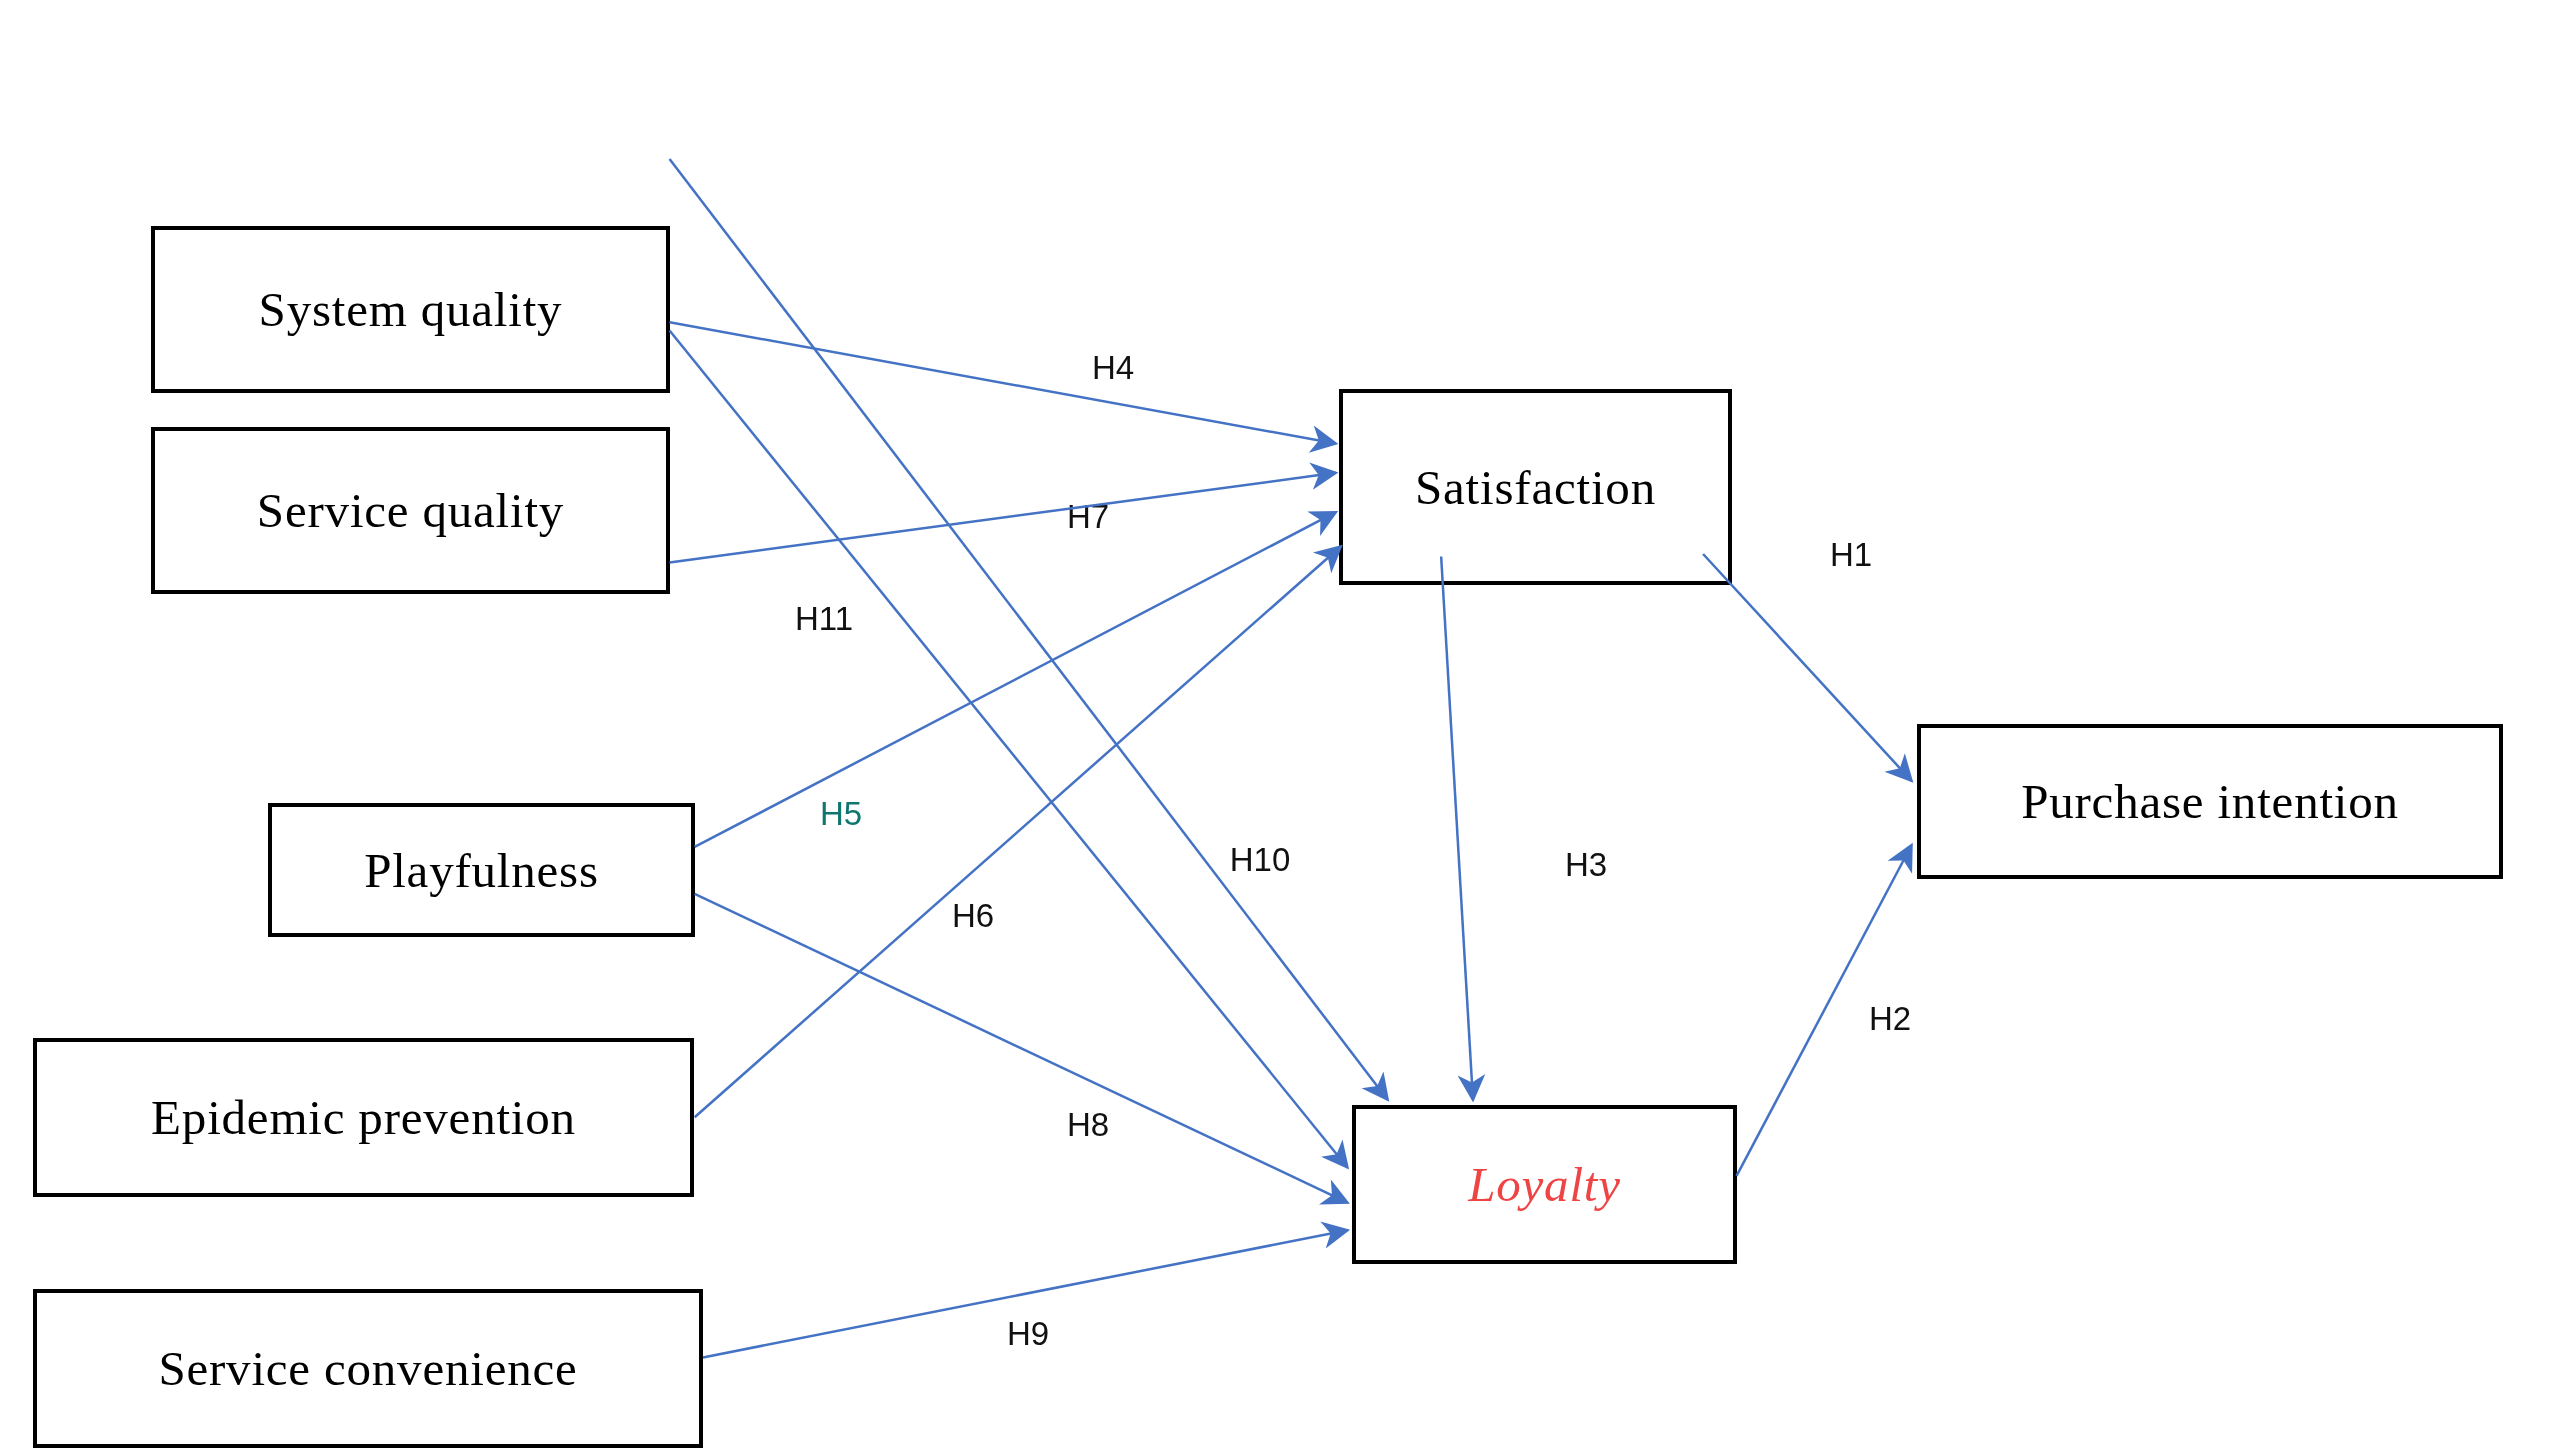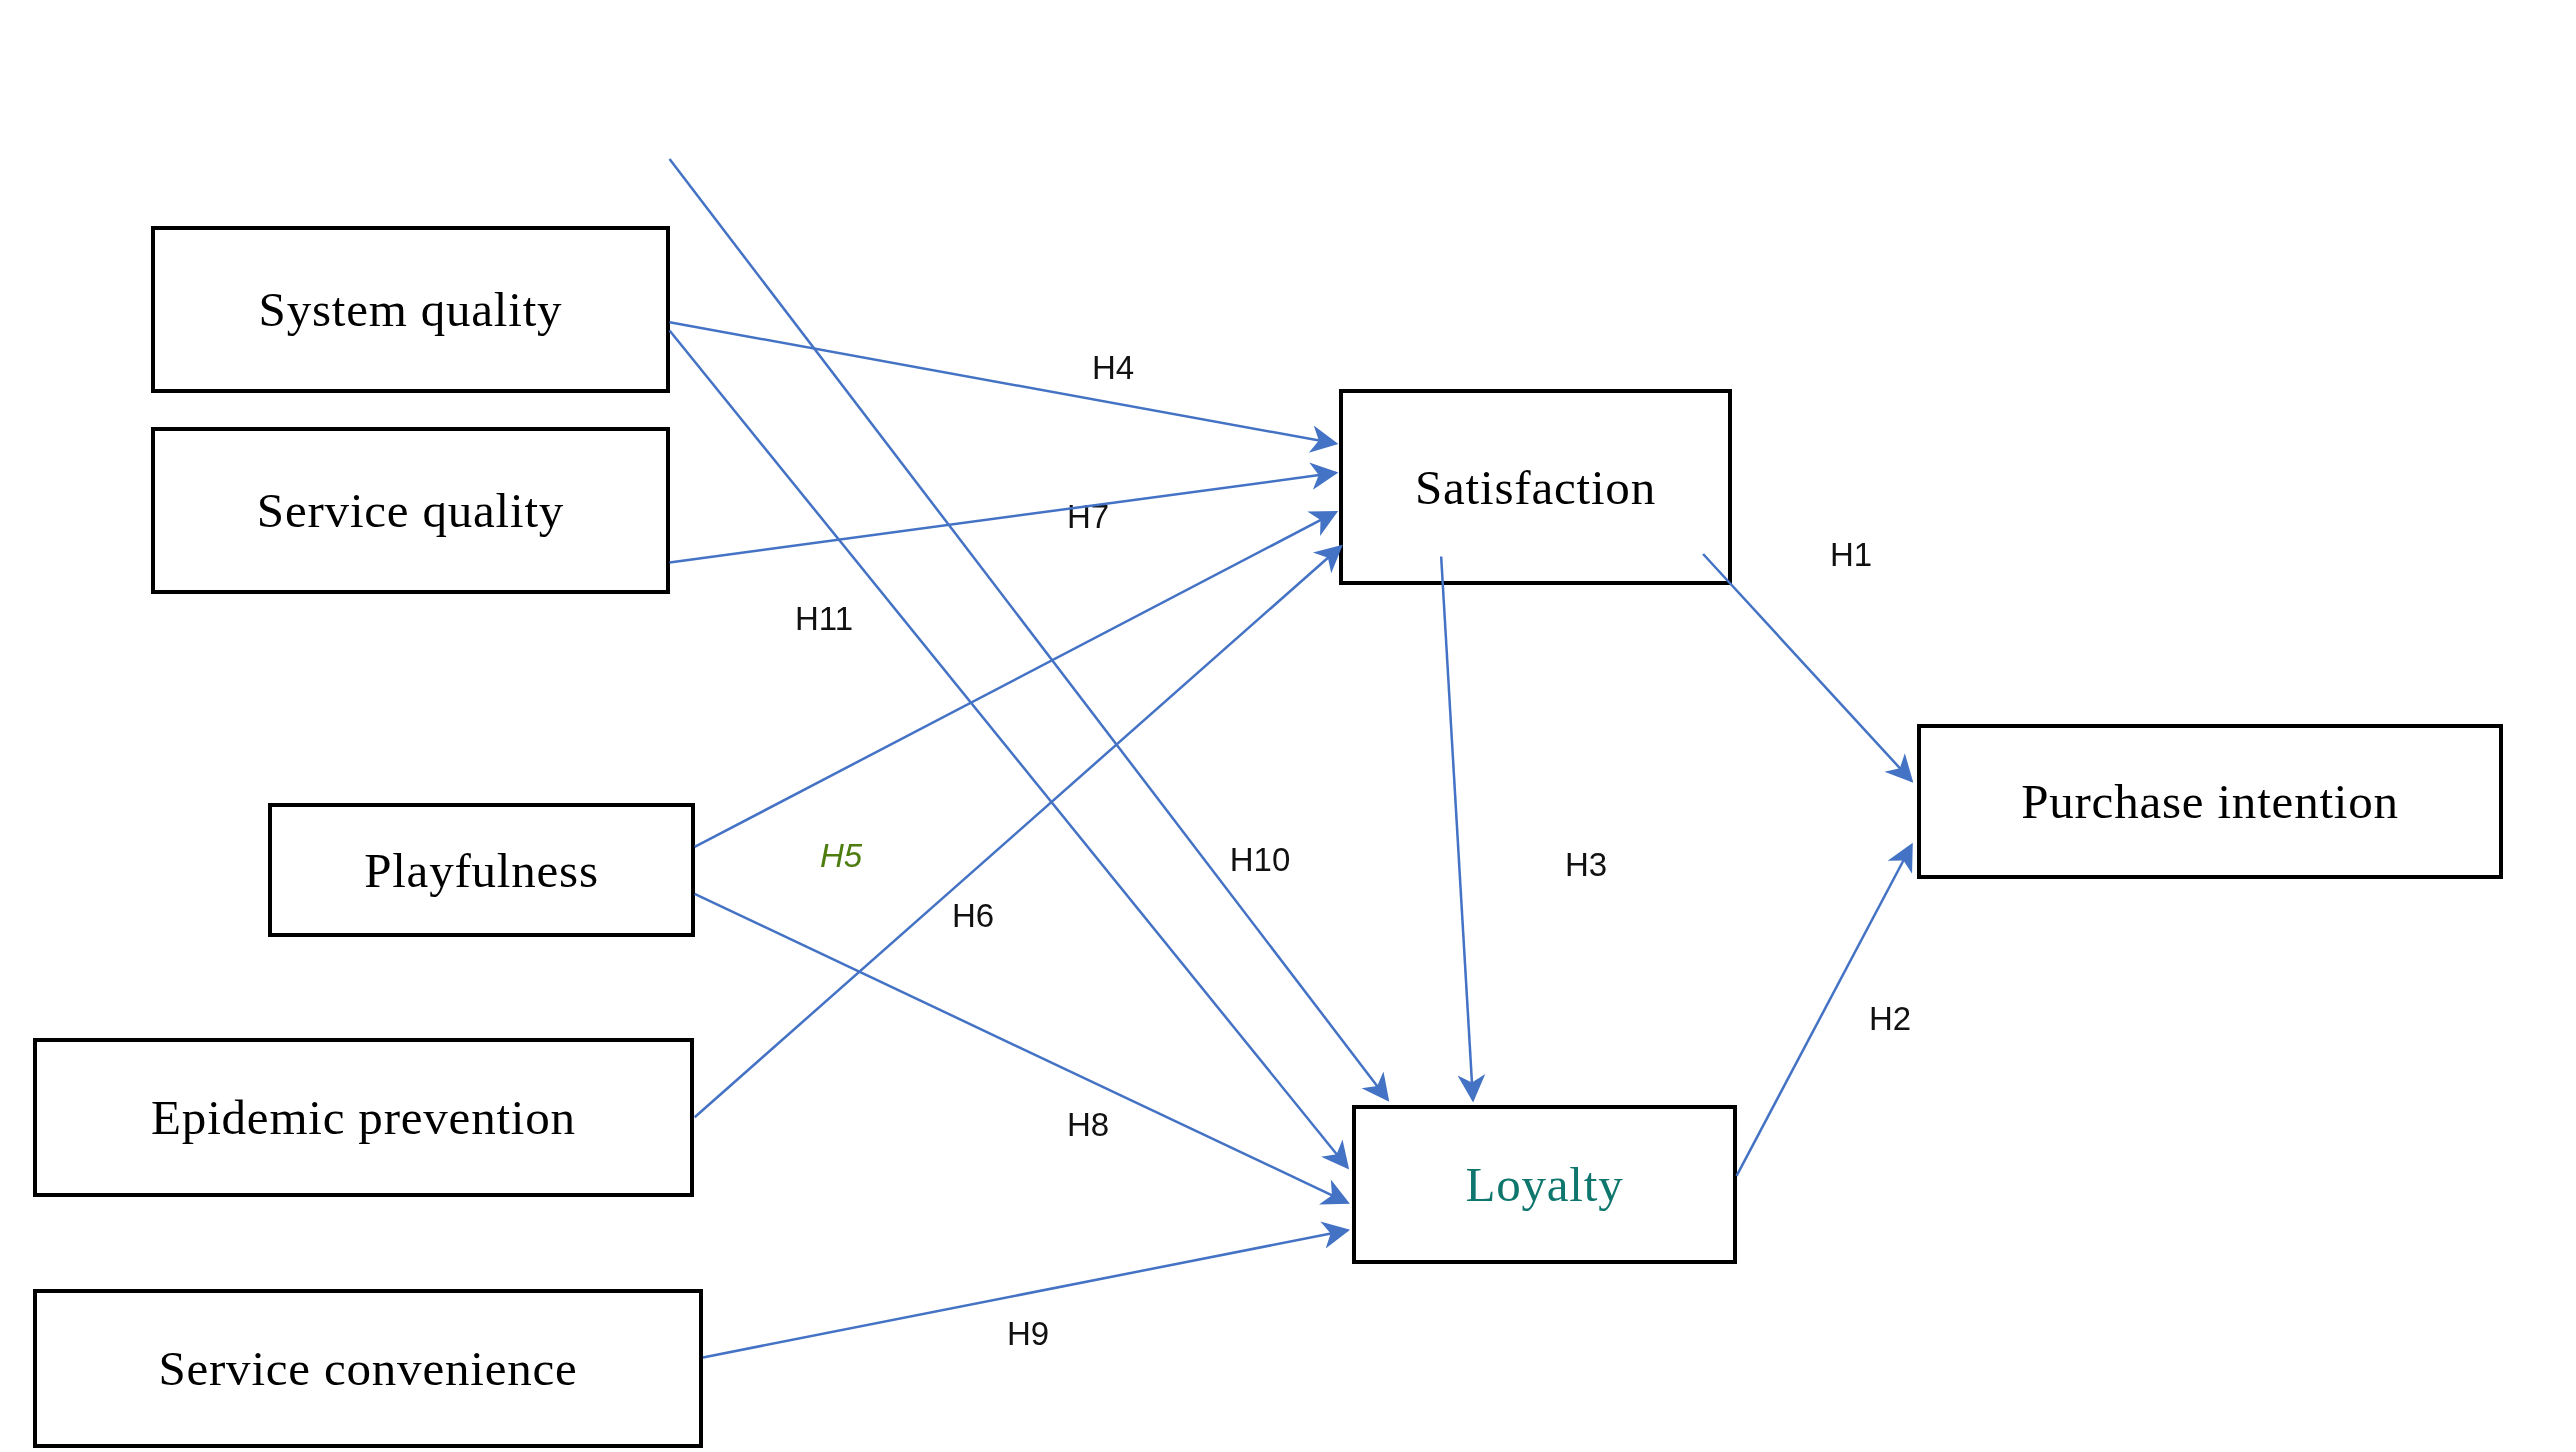--- a/index.html
+++ b/index.html
@@ -51,30 +51,30 @@
     <div class="node" style="left: 33px; top: 1038px; width: 661px; height: 159px; border-color: rgb(0, 0, 0); background: rgb(255, 255, 255);">
       <span style="color: rgb(0, 0, 0);">Epidemic prevention</span>
     </div>
     <div class="node" style="left: 33px; top: 1289px; width: 670px; height: 159px; border-color: rgb(0, 0, 0); background: rgb(255, 255, 255);">
       <span style="color: rgb(0, 0, 0);">Service convenience</span>
     </div>
     <div class="node" style="left: 1339px; top: 389px; width: 393px; height: 196px; border-color: rgb(0, 0, 0); background: rgb(255, 255, 255);">
       <span style="color: rgb(0, 0, 0);">Satisfaction</span>
     </div>
     <div class="node" style="left: 1352px; top: 1105px; width: 385px; height: 159px; border-color: rgb(0, 0, 0); background: rgb(255, 255, 255);">
-      <span style="color: #0f766e;">Loyalty</span>
+      <span style="color: #ef4444; font-style: italic;">Loyalty</span>
     </div>
     <div class="node" style="left: 1917px; top: 724px; width: 586px; height: 155px; border-color: rgb(0, 0, 0); background: rgb(255, 255, 255);">
       <span style="color: rgb(0, 0, 0);">Purchase intention</span>
     </div>
     <div class="edge-label" style="left: 1851px; top: 555px; color: rgb(17, 17, 17);">H1</div>
     <div class="edge-label" style="left: 1890px; top: 1019px; color: rgb(17, 17, 17);">H2</div>
     <div class="edge-label" style="left: 1586px; top: 849px; color: rgb(17, 17, 17); margin-top: 16px;">H3</div>
     <div class="edge-label" style="left: 1113px; top: 368px; color: rgb(17, 17, 17);">H4</div>
-    <div class="edge-label" style="left: 841px; top: 856px; color: #4d7c0f; font-style: italic;">H5</div>
+    <div class="edge-label" style="left: 841px; top: 814px; color: #0f766e;">H5</div>
     <div class="edge-label" style="left: 973px; top: 916px; color: rgb(17, 17, 17);">H6</div>
     <div class="edge-label" style="left: 1088px; top: 517px; color: rgb(17, 17, 17);">H7</div>
     <div class="edge-label" style="left: 1088px; top: 1125px; color: rgb(17, 17, 17);">H8</div>
     <div class="edge-label" style="left: 1028px; top: 1334px; color: rgb(17, 17, 17);">H9</div>
     <div class="edge-label" style="left: 1260px; top: 860px; color: rgb(17, 17, 17);">H10</div>
     <div class="edge-label" style="left: 824px; top: 619px; color: rgb(17, 17, 17);">H11</div>
     <svg id="edge-layer" viewBox="0 0 3078 1735">
       <defs>
         <marker id="arrowhead" viewBox="0 0 10 10" refX="9" refY="5" markerWidth="13" markerHeight="11" orient="auto" markerUnits="strokeWidth">
           <path d="M 0 0 L 10 5 L 0 10 L 2.8 5 Z" fill="#4472C4"></path>

